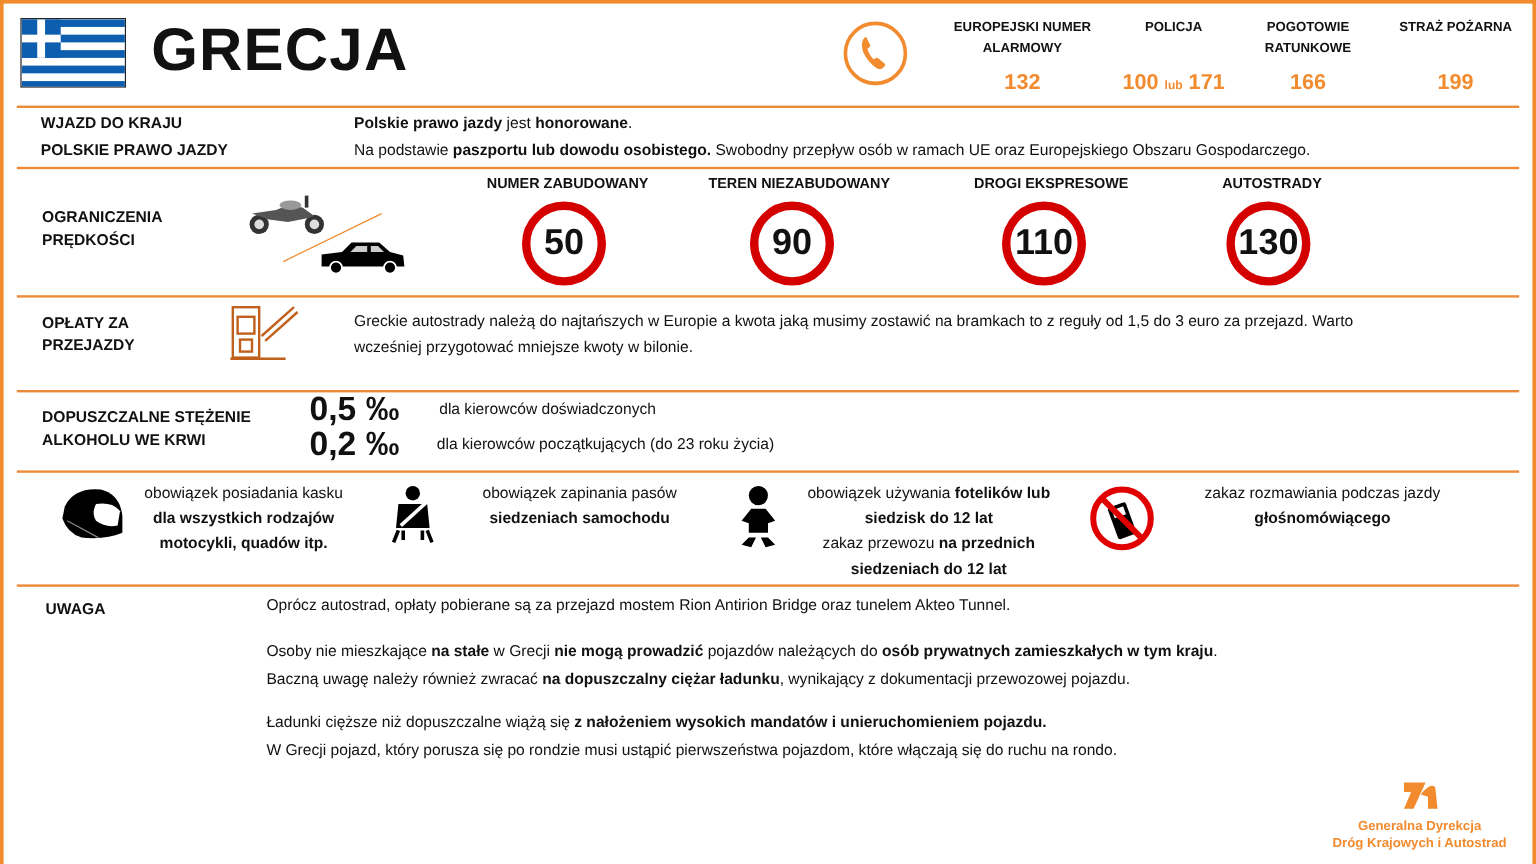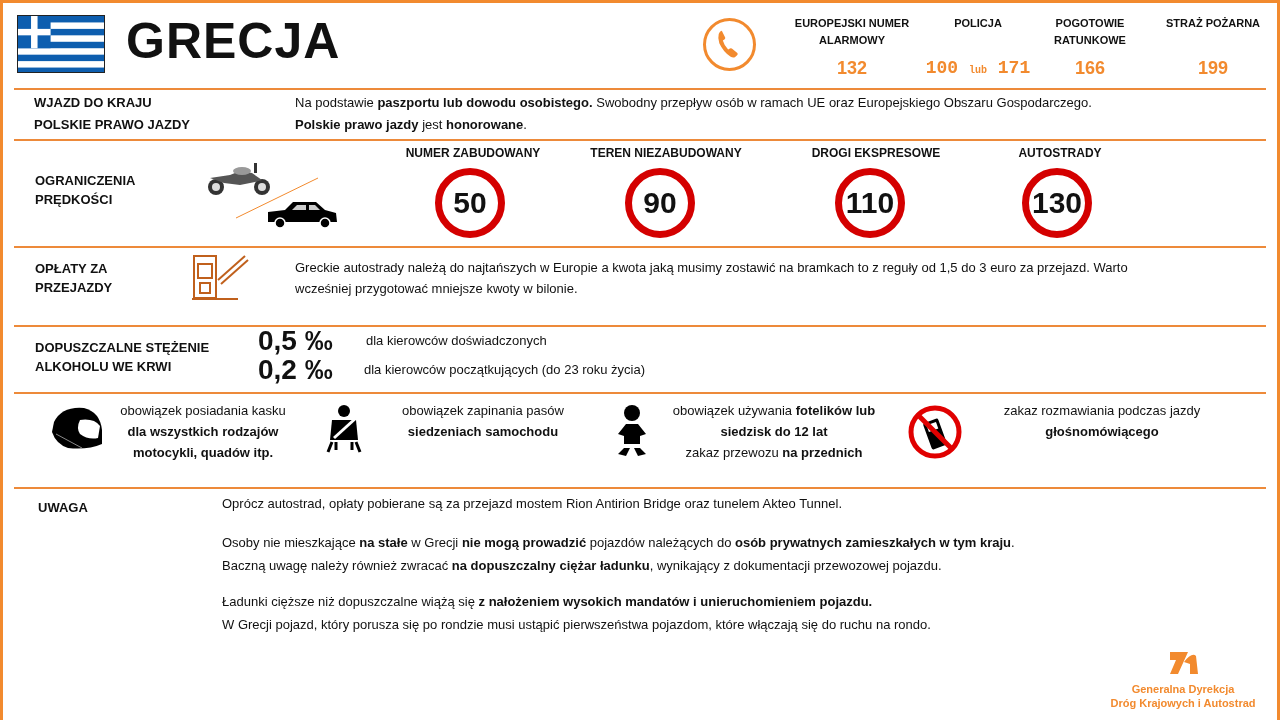--- a/index.html
+++ b/index.html
@@ -56,42 +56,42 @@
   </svg>
 </div>
 
 <div class="abs ehead" style="left:785px;top:15px;width:134px;">
   <div>EUROPEJSKI  NUMER</div>
     <div>ALARMOWY</div>
 </div>
 <div class="abs enum" style="left:785px;top:58px;width:134px;">132</div>
 
 <div class="abs ehead" style="left:920px;top:15px;width:116px;">POLICJA</div>
-<div class="abs enum" style="left:920px;top:58px;width:116px;font-family:Liberation Mono, monospace;">
+<div class="abs enum" style="left:920px;top:58px;width:116px;">
   <span>100</span> <small>lub</small> <span>171</span>
 </div>
 
 <div class="abs ehead" style="left:1040px;top:15px;width:100px;">
   <div>POGOTOWIE</div>
     <div>RATUNKOWE</div>
 </div>
 <div class="abs enum" style="left:1040px;top:58px;width:100px;">166</div>
 
 <div class="abs ehead" style="left:1155px;top:15px;width:116px;">STRAŻ POŻARNA</div>
 <div class="abs enum" style="left:1155px;top:58px;width:116px;">199</div>
 
 <div class="hline" style="top:88px;"></div>
 
 <div class="abs lbl" style="left:34px;top:92px;line-height:22px;">
   <div>WJAZD DO KRAJU</div>
     <div>POLSKIE PRAWO JAZDY</div>
 </div>
 <div class="abs txt" style="left:295px;top:92px;line-height:22px;">
+  <div><b>Polskie prawo jazdy</b><span> jest </span><b>honorowane</b><span>.</span></div>
   <div><span>Na podstawie </span><b>paszportu lub dowodu osobistego.</b><span> Swobodny przepływ  osób w ramach UE oraz  Europejskiego Obszaru Gospodarczego.</span></div>
-  <div><b>Polskie prawo jazdy</b><span> jest </span><b>honorowane</b><span>.</span></div>
 </div>
 
 <div class="hline" style="top:139px;"></div>
 
 <div class="abs lbl" style="left:35px;top:171px;">
   <div>OGRANICZENIA</div>
     <div>PRĘDKOŚCI</div>
 </div>
 <div class="abs" style="left:200px;top:150px;width:145px;height:85px;">
   <svg width="145" height="85" viewBox="0 0 145 85">
@@ -191,20 +191,21 @@
   <svg width="40" height="56" viewBox="0 0 40 56">
     <circle cx="20" cy="9" r="8" fill="#000"></circle>
     <path d="M6 30 L14 20 L26 20 L34 30 L28 32 L28 40 L12 40 L12 32 Z" fill="#000"></path>
     <path d="M12 44 L18 44 L14 52 L6 50 Z M22 44 L28 44 L34 50 L26 52 Z" fill="#000"></path>
   </svg>
 </div>
 <div class="abs txt center" style="left:656px;top:400px;width:236px;">
   <div><span>obowiązek  używania </span><b>fotelików lub</b></div>
   <div><b>siedzisk do 12 lat</b></div>
   <div><span>zakaz przewozu  </span><b>na przednich</b></div>
+  <div><b>siedzeniach do 12 lat</b></div>
 </div>
 
 <div class="abs" style="left:907px;top:404px;width:56px;height:56px;">
   <svg width="56" height="56" viewBox="0 0 56 56">
     <rect x="20" y="16" width="16" height="28" rx="2" transform="rotate(-20 28 30)" fill="#000"></rect>
     <rect x="23" y="19" width="10" height="7" transform="rotate(-20 28 30)" fill="#fff"></rect>
     <circle cx="28" cy="28" r="24" fill="none" stroke="#e00000" stroke-width="5"></circle>
     <line x1="11" y1="11" x2="45" y2="45" stroke="#e00000" stroke-width="5"></line>
   </svg>
 </div>

